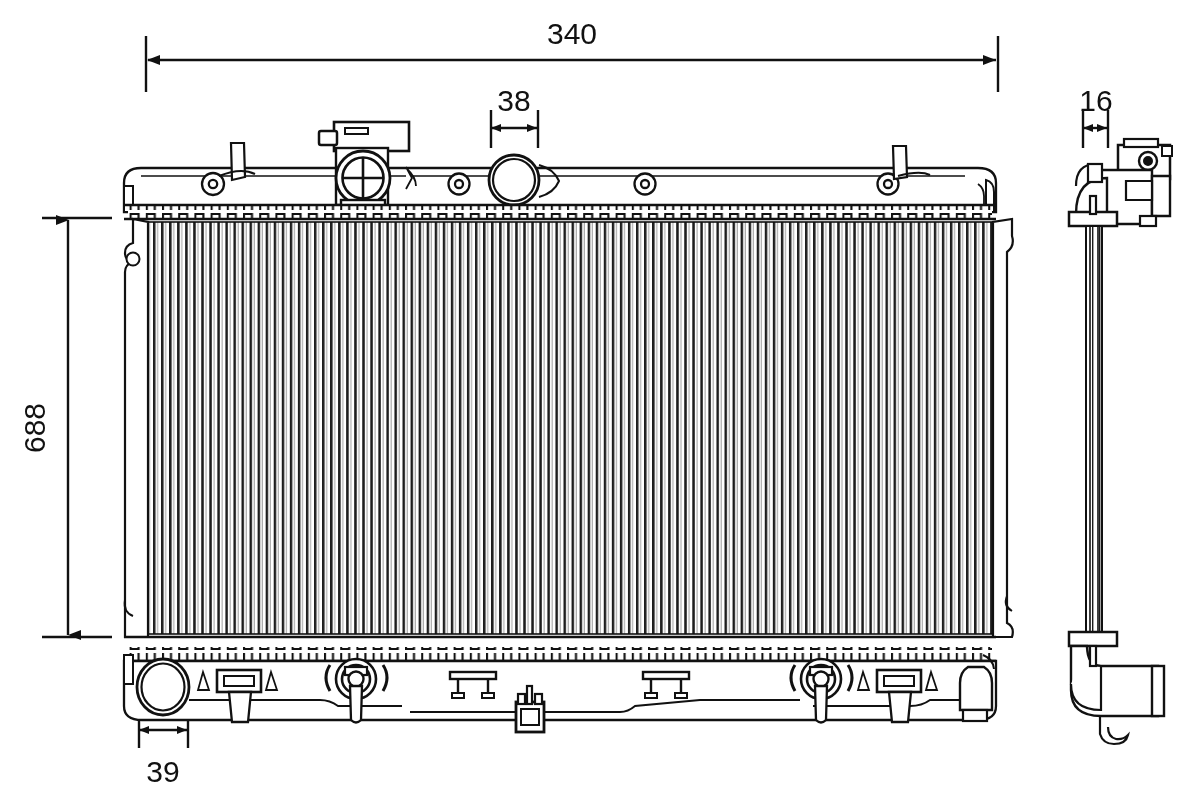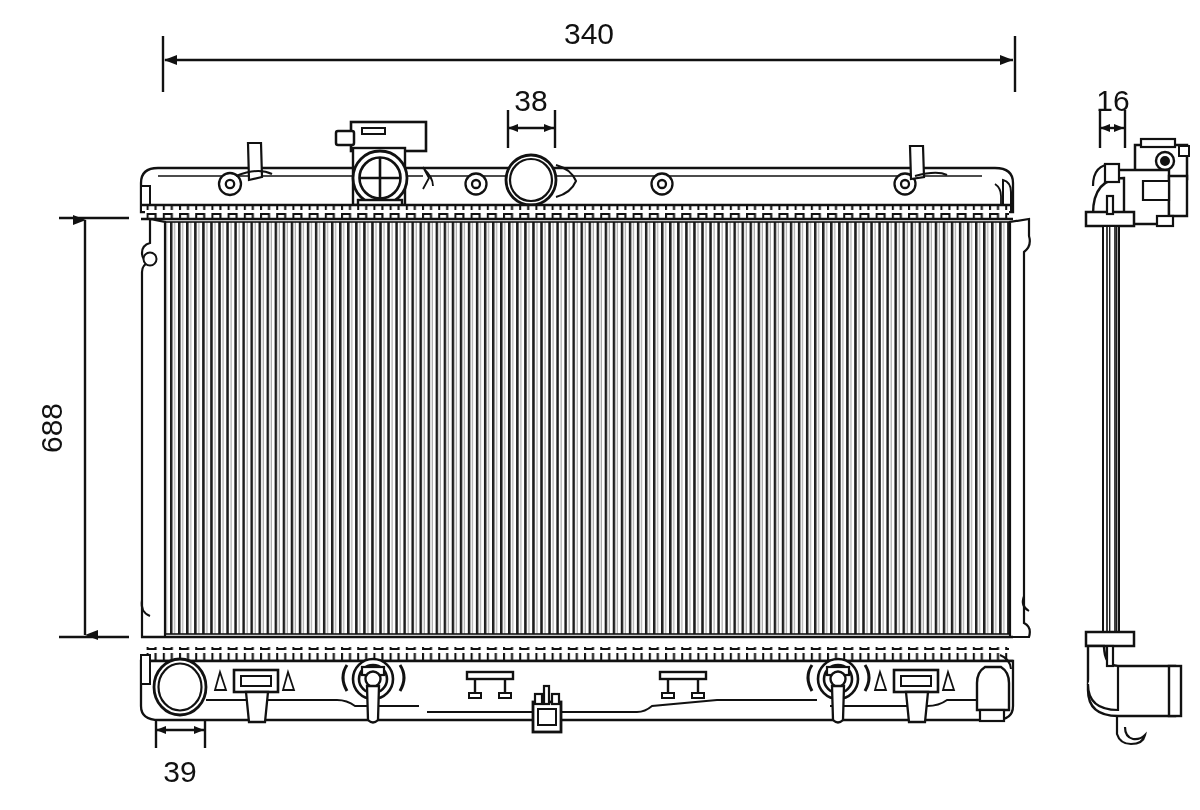--- a/index.html
+++ b/index.html
@@ -13,21 +13,20 @@
     font-family: "Liberation Sans", sans-serif;
     overflow: hidden;
     position: relative;
   }
   #drawing-root {
     position: absolute;
     left: 0;
     top: 0;
     width: 1004px;
     height: 810px;
-    padding-left: 17px;
   }
   svg.tech-drawing {
     display: block;
     width: 1200px;
     height: 810px;
     background: #ffffff;
   }
   .dim-text {
     font-family: "Liberation Sans", sans-serif;
     font-size: 30px;

